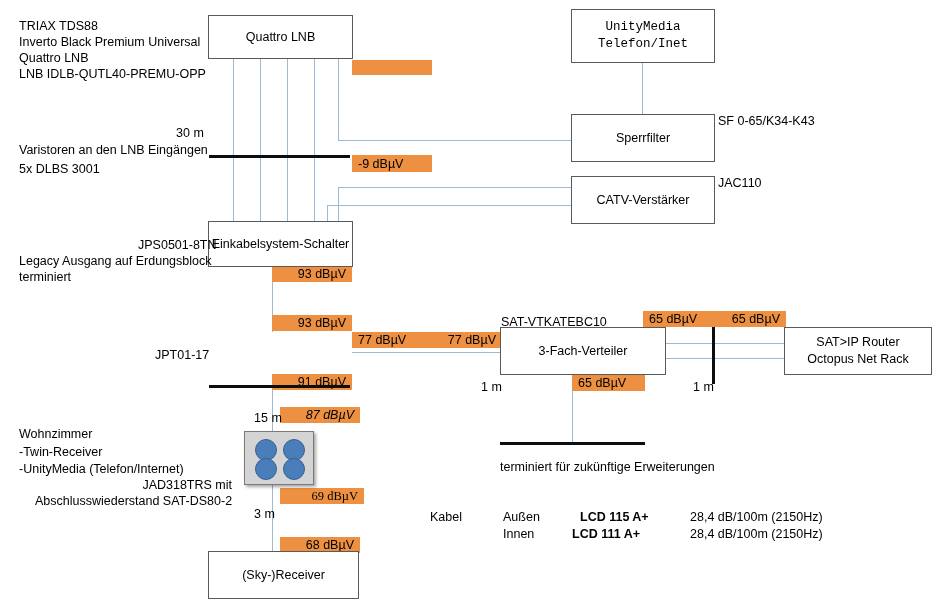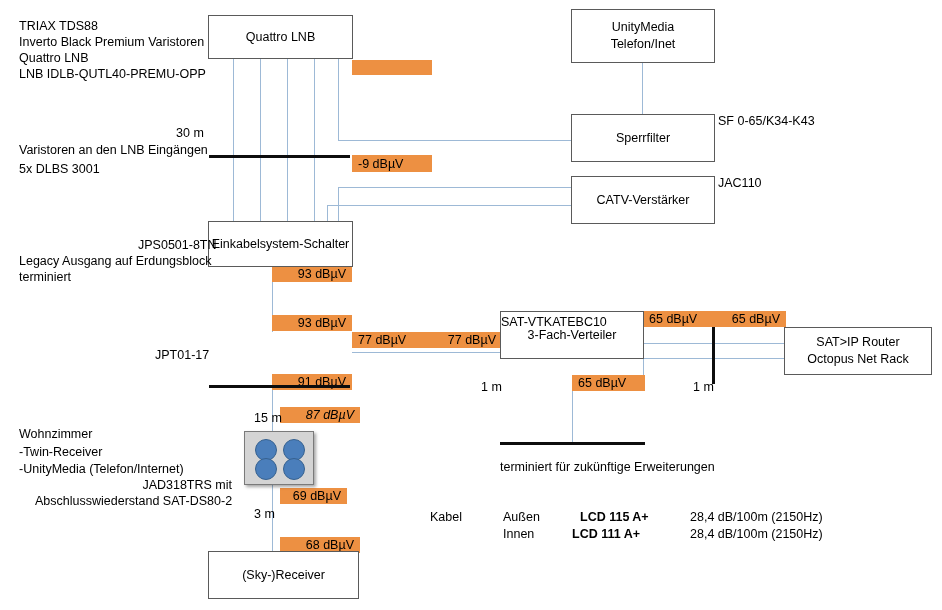--- a/index.html
+++ b/index.html
@@ -151,78 +151,78 @@
 
   <div class="tag right" style="left:272px; top:315px; width:80px; height:16px;">93 dBµV</div>
 
   <div class="tag left" style="left:352px; top:332px; width:100px; height:16px;">77 dBµV</div>
   <div class="tag right" style="left:442px; top:332px; width:60px; height:16px;">77 dBµV</div>
 
   <div class="tag right" style="left:272px; top:374px; width:80px; height:16px;">91 dBµV</div>
 
   <div class="tag right" style="left:280px; top:407px; width:80px; height:16px;font-style:italic;">87 dBµV</div>
 
-  <div class="tag right" style="left:280px; top:488px; width:67px; height:16px;">69 dBµV</div>
+  <div class="tag right" style="left:280px; top:488px; width:84px; height:16px;font-family:Liberation Serif, serif;">69 dBµV</div>
 
   <div class="tag right" style="left:280px; top:537px; width:80px; height:16px;">68 dBµV</div>
 
   <div class="tag left" style="left:572px; top:375px; width:73px; height:16px;">65 dBµV</div>
 
   <div class="tag left" style="left:643px; top:311px; width:80px; height:16px;">65 dBµV</div>
   <div class="tag right" style="left:723px; top:311px; width:63px; height:16px;">65 dBµV</div>
 
   <div class="blackbar" style="left:209px; top:155px; width:141px;"></div>
   <div class="blackbar" style="left:209px; top:385px; width:141px;"></div>
   <div class="blackbar" style="left:500px; top:442px; width:145px;"></div>
   <div class="blackvbar" style="left:712px; top:327px; width:3px; height:57px;"></div>
 
   <div class="box" style="left:208px; top:15px; width:145px; height:44px;">
     <span>Quattro LNB</span>
   </div>
 
-  <div class="box" style="left:571px; top:9px; width:144px; height:54px;">
+  <div class="box" style="left:571px; top:9px; width:144px; height:54px;font-family:Liberation Mono, monospace;">
     <span>UnityMedia</span>
     <span>Telefon/Inet</span>
   </div>
 
   <div class="box" style="left:571px; top:114px; width:144px; height:48px;">
     <span>Sperrfilter</span>
   </div>
 
   <div class="box" style="left:571px; top:176px; width:144px; height:48px;">
     <span>CATV-Verstärker</span>
   </div>
 
   <div class="box" style="left:208px; top:221px; width:145px; height:46px;">
     <span>Einkabelsystem-Schalter</span>
   </div>
 
 
-  <div class="box" style="left:500px; top:311px; width:144px; height:48px;">
+  <div class="box" style="left:500px; top:327px; width:166px; height:48px;">
     <span>3-Fach-Verteiler</span>
   </div>
 
   <div class="box" style="left:784px; top:327px; width:148px; height:48px;">
     <span>SAT&gt;IP Router</span>
     <span>Octopus Net Rack</span>
   </div>
 
   <div class="box" style="left:208px; top:551px; width:151px; height:48px;">
     <span>(Sky-)Receiver</span>
   </div>
 
   <div class="outlet" style="left:244px; top:431px; width:68px; height:52px;">
     <div class="port" style="left:10px; top:7px;"></div>
     <div class="port" style="left:38px; top:7px;"></div>
     <div class="port" style="left:10px; top:26px;"></div>
     <div class="port" style="left:38px; top:26px;"></div>
   </div>
 
   <div class="txt" style="left:19px; top:17px;">TRIAX TDS88</div>
-  <div class="txt" style="left:19px; top:33px;">Inverto Black Premium Varistoren</div>
+  <div class="txt" style="left:19px; top:33px;">Inverto Black Premium Universal</div>
   <div class="txt" style="left:19px; top:49px;"> Quattro LNB</div>
   <div class="txt" style="left:19px; top:65px;">LNB IDLB-QUTL40-PREMU-OPP</div>
 
   <div class="txt" style="left:176px; top:124px;">30 m</div>
 
   <div class="txt" style="left:19px; top:141px;">Varistoren an den LNB Eingängen</div>
   <div class="txt" style="left:19px; top:160px;">5x DLBS 3001</div>
 
   <div class="txt" style="left:718px; top:112px;">SF 0-65/K34-K43</div>
   <div class="txt" style="left:718px; top:174px;">JAC110</div>

